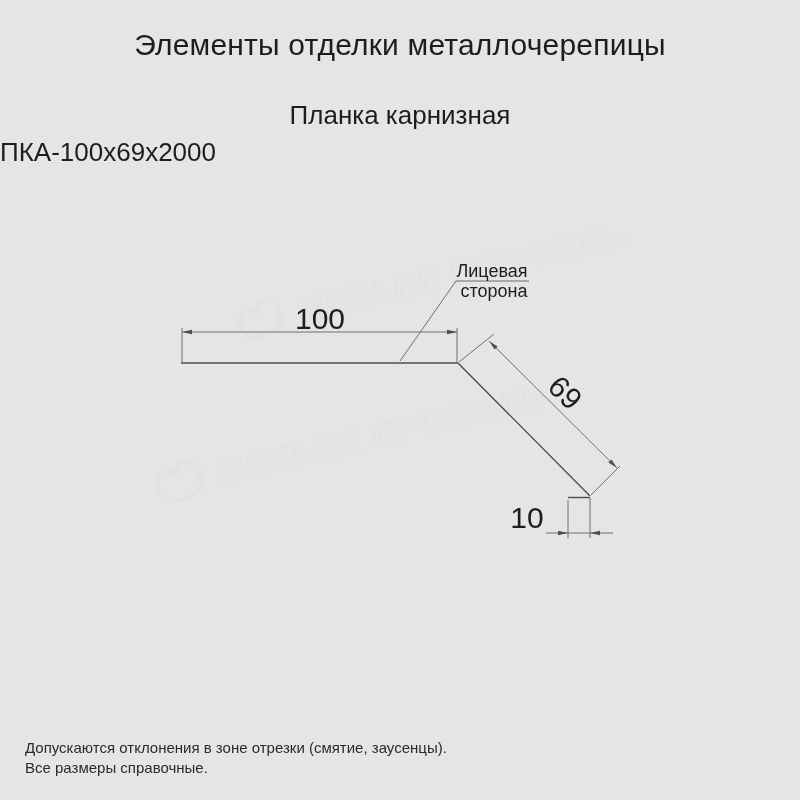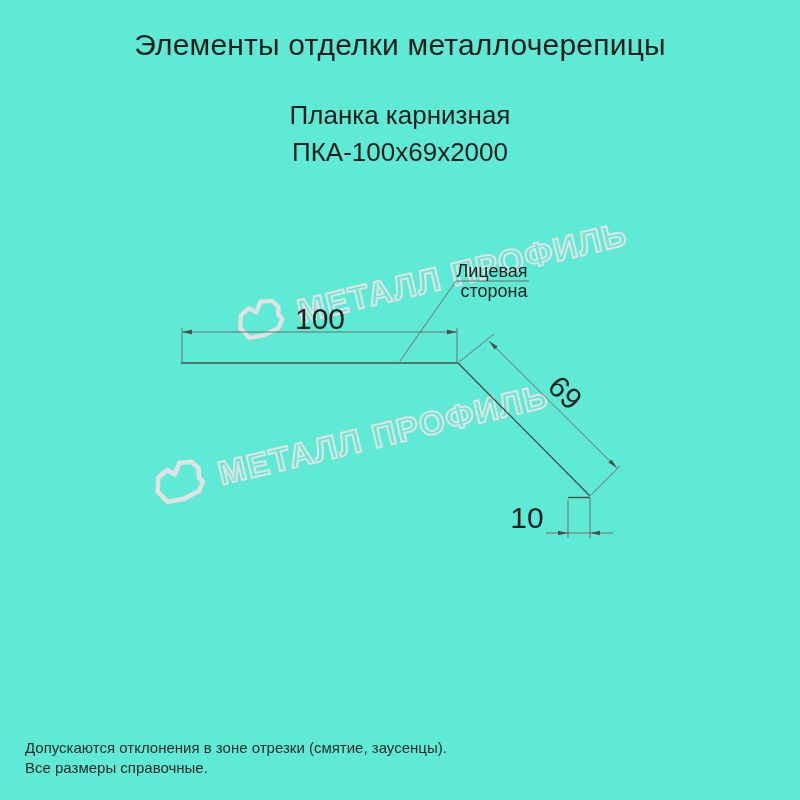--- a/index.html
+++ b/index.html
@@ -1,29 +1,29 @@
 <!DOCTYPE html>
 <html><head>
 <meta charset="utf-8">
 <style>
   html,body{margin:0;padding:0;background:#ffffff;}
   #page{
-    position:relative;width:800px;height:800px;background:#5eead4;overflow:hidden;
+    position:relative;width:800px;height:800px;background:#e5e5e5;overflow:hidden;
     font-family:"Liberation Sans","DejaVu Sans",sans-serif;color:#222;
   }
   .title{
     position:absolute;top:29px;left:0;width:800px;text-align:center;
     font-size:30px;line-height:32px;color:#1d1d1d;letter-spacing:0.2px;
   }
   .subtitle{
     position:absolute;top:101px;left:0;width:800px;text-align:center;
     font-size:26px;line-height:28px;color:#1d1d1d;
   }
   .prodcode{
-    position:absolute;top:138px;left:0;width:800px;text-align:center;
+    position:absolute;top:138px;left:0;width:800px;text-align:left;
     font-size:26px;line-height:28px;color:#1d1d1d;
   }
   .watermark{
     position:absolute;display:flex;align-items:center;gap:9px;
     transform:rotate(-13.5deg);transform-origin:left center;
     z-index:1;pointer-events:none;white-space:nowrap;
   }
   .wm-text{
     font-size:33px;font-weight:bold;letter-spacing:1.5px;
     color:transparent;-webkit-text-stroke:2px #e2e2e2;

